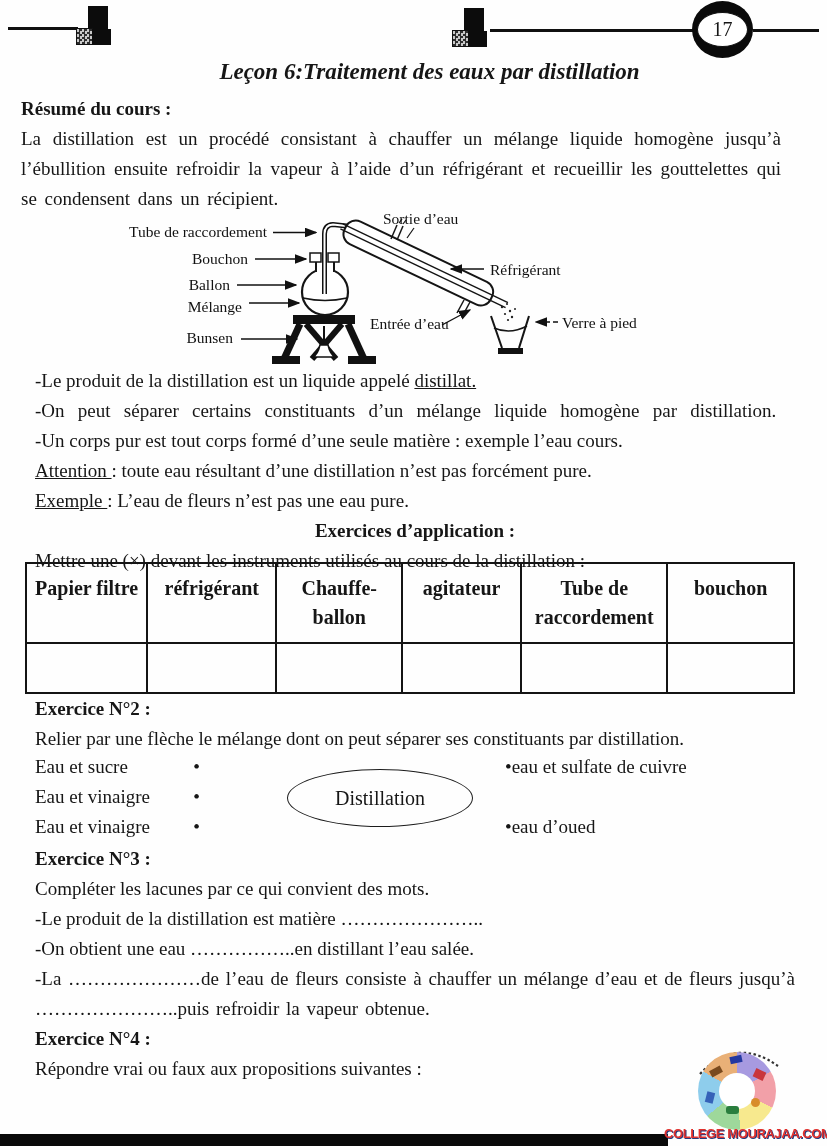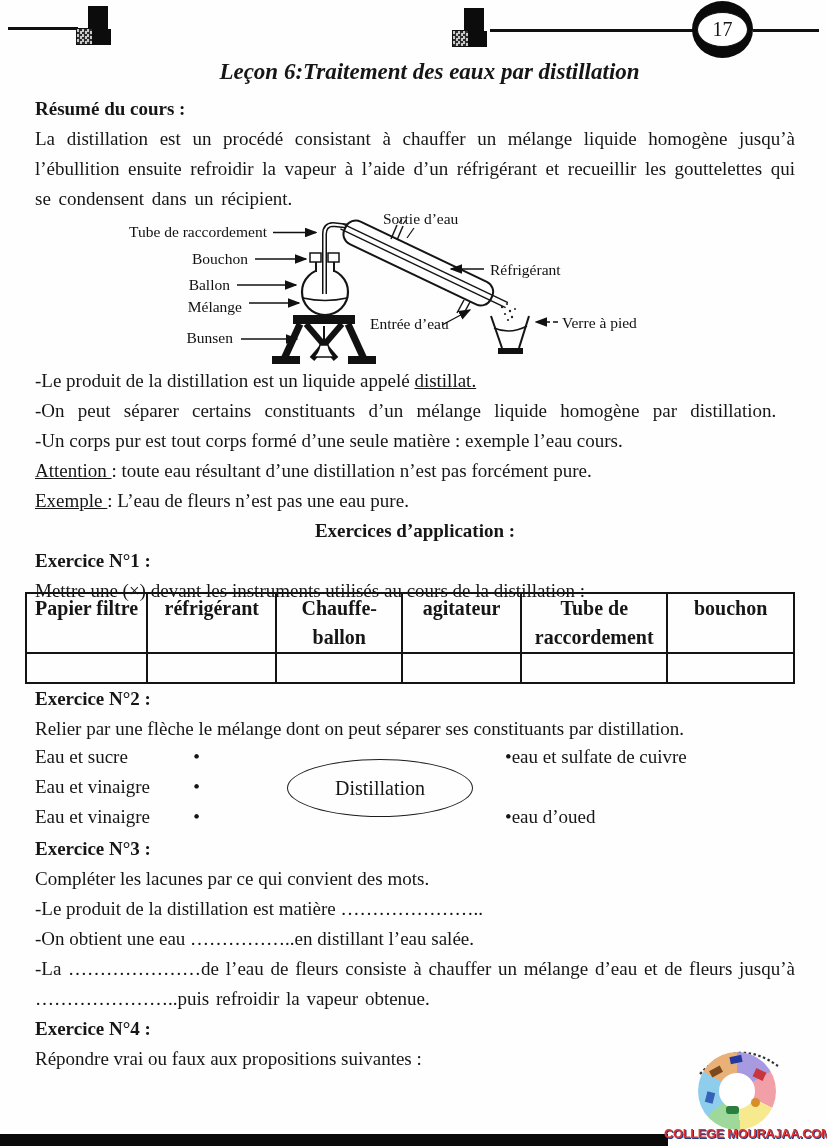--- a/index.html
+++ b/index.html
@@ -21,37 +21,37 @@
   .hdr-title{position:absolute;left:118px;top:9px;font-size:21px;font-weight:bold;font-style:italic;white-space:nowrap;}
   .page-circle{position:absolute;left:692px;top:1px;width:61px;height:57px;border-radius:50%;
         background:#0a0a0a;display:flex;align-items:center;justify-content:center;}
   .page-circle-inner{width:49px;height:33px;background:#fff;border:1.6px solid #111;border-radius:50%;
         display:flex;align-items:center;justify-content:center;font-size:20px;}
 
   .lesson-title{position:absolute;left:16px;top:59px;width:100%;text-align:center;
         font-size:23px;font-weight:bold;font-style:italic;}
 
   
-  .blockA{position:absolute;left:35px;top:94px;width:760px;}
+  .blockA{position:absolute;left:21px;top:94px;width:760px;}
   .blockB{position:absolute;left:35px;top:366px;width:760px;}
   .blockA p,.blockB p{margin:0;font-size:19px;line-height:30px;}
   .h-bold{font-size:20px;font-weight:bold;line-height:28px;}
   .just{text-align:justify;}
   .ws{word-spacing:0.45em;}
   .u{text-decoration:underline;}
   .center-bold{text-align:center;font-weight:bold;font-size:20px;}
   .ex-title{font-weight:bold;font-size:20px;}
 
   
   .diagram{position:absolute;left:30px;top:212px;width:745px;height:156px;}
   .diagram text{font-family:"Liberation Serif","DejaVu Serif",serif;font-size:15.5px;fill:#111;}
 
   
   table.ex1{border-collapse:collapse;margin:-14px 0 0 -10px;table-layout:fixed;}
-  table.ex1 th,table.ex1 td{border:2px solid #141414;padding:0 2px;}
+  table.ex1 th,table.ex1 td{border:2px solid #141414;padding:10px 2px;}
   table.ex1 th{font-size:20px;font-weight:bold;vertical-align:top;line-height:29px;height:58px;text-align:center;}
   table.ex1 td{height:28px;}
 
   
   .match{position:relative;height:90px;}
   .m-left{position:absolute;left:0;width:165px;display:flex;justify-content:space-between;font-size:19px;line-height:26px;}
   .m-right{position:absolute;left:470px;font-size:19px;line-height:26px;}
   .bullet{font-size:19px;}
   .m-ellipse{position:absolute;left:252px;top:15px;width:184px;height:56px;border:1.6px solid #1c1c1c;
         border-radius:50%;display:flex;align-items:center;justify-content:center;font-size:20px;}
@@ -210,21 +210,20 @@
 
   <div class="blockB">
     <p><span>-Le produit de la distillation est un liquide appelé </span><span class="u">distillat.</span></p>
     <p class="just ws">-On peut séparer certains constituants d’un mélange liquide homogène par distillation.</p>
     <p>-Un corps pur est tout corps formé d’une seule matière : exemple l’eau cours.</p>
     <p><span class="u">Attention </span><span>: toute eau résultant d’une distillation n’est pas forcément pure.</span></p>
     <p><span class="u">Exemple </span><span>: L’eau de fleurs n’est pas une eau pure.</span></p>
 
     <p class="center-bold">Exercices d’application :</p>
 
-    <p class="ex-title">Exercice N°1 :</p>
     <p>Mettre une (×) devant les instruments utilisés au cours de la distillation :</p>
 
     <table class="ex1">
       <colgroup>
         <col style="width:123px">
           <col style="width:130px">
           <col style="width:127px">
         <col style="width:120px">
           <col style="width:147px">
           <col style="width:128px">

